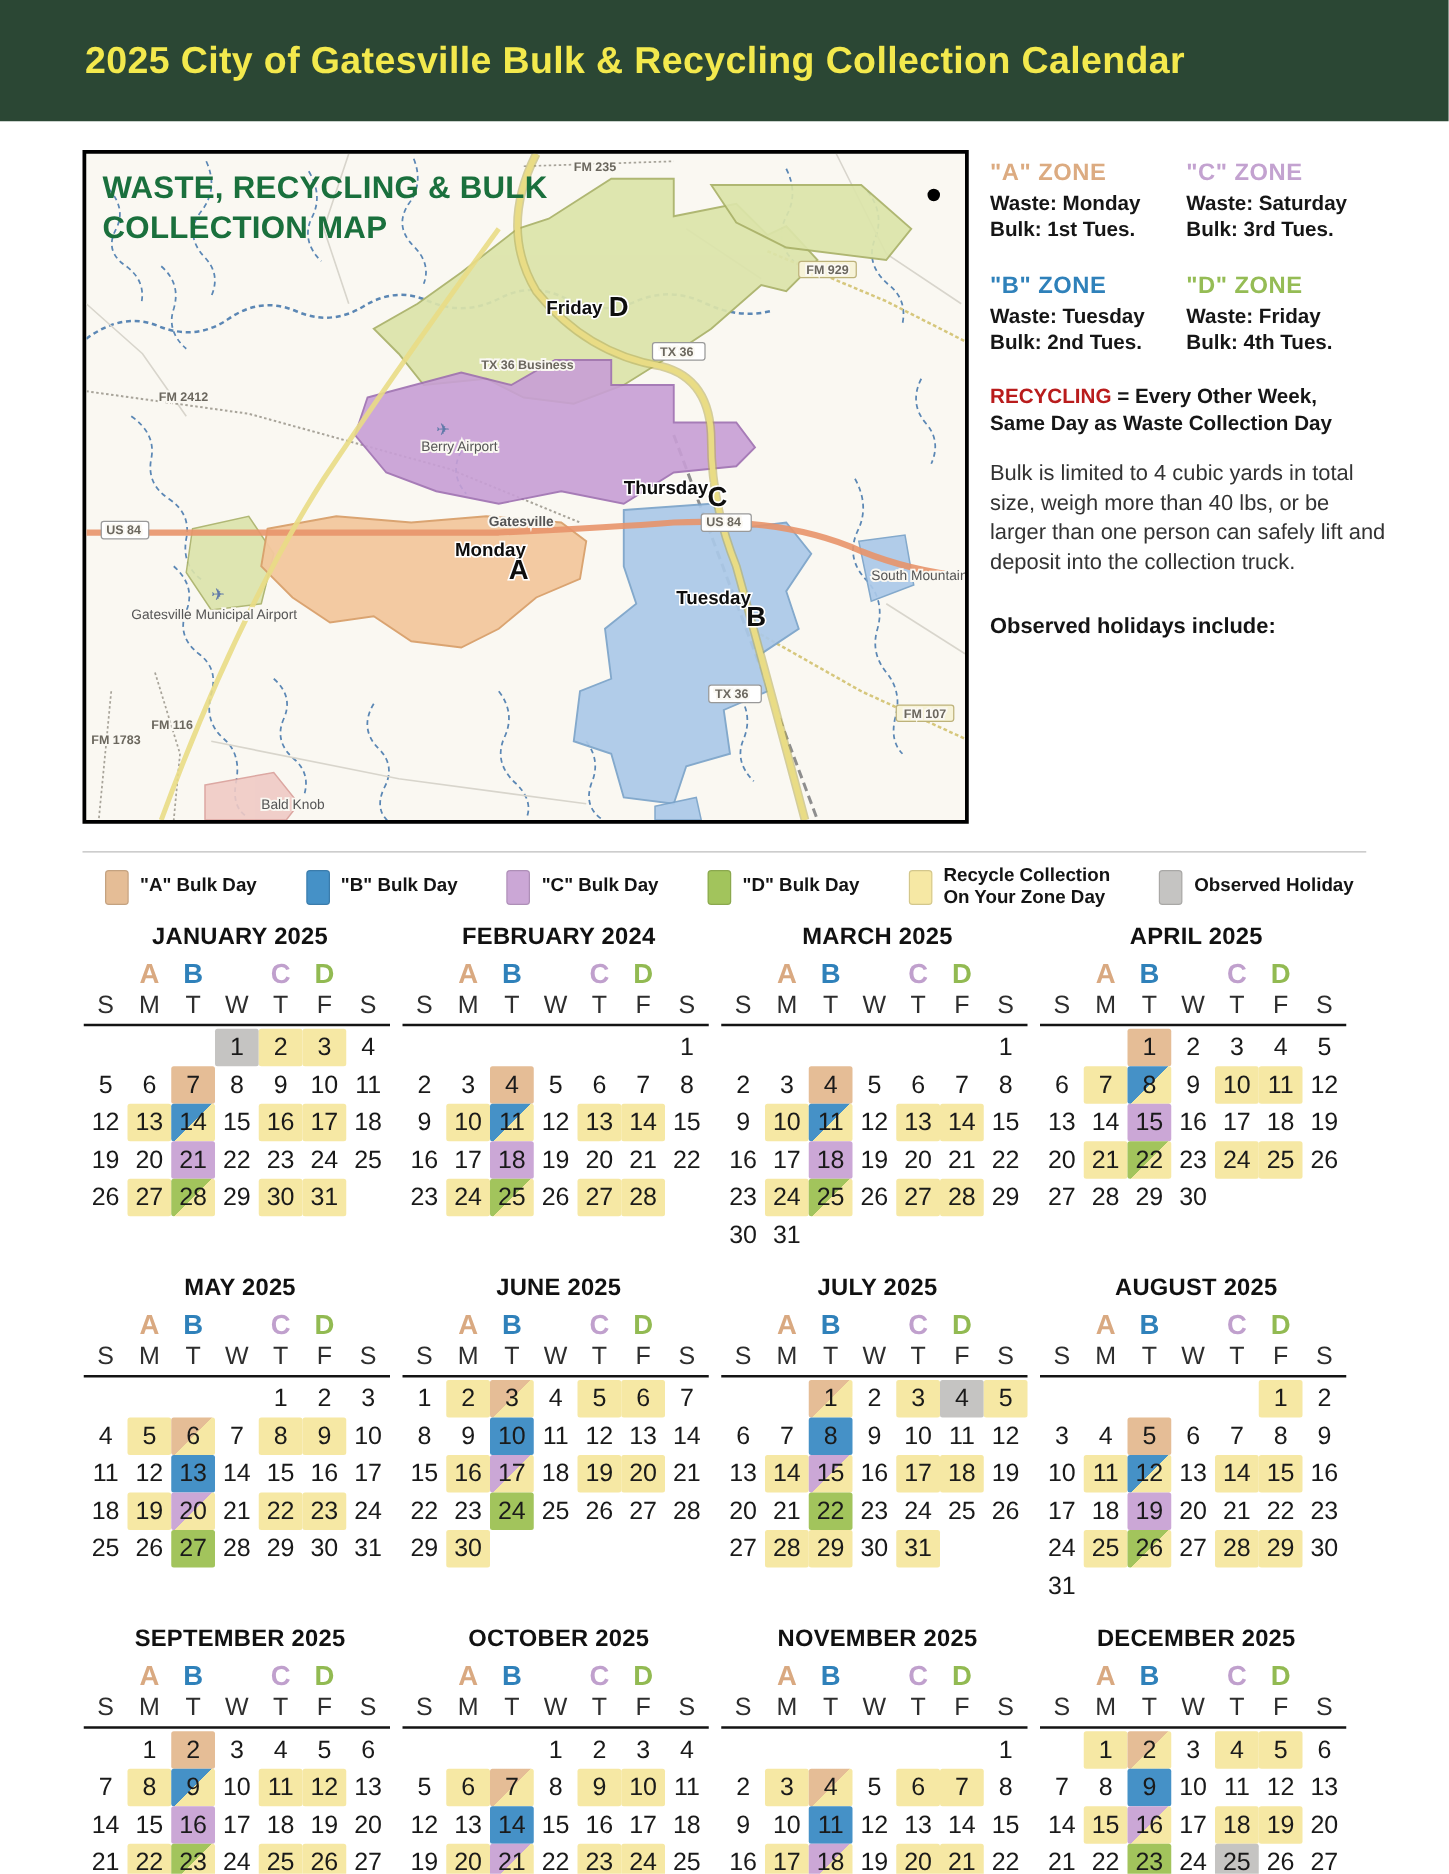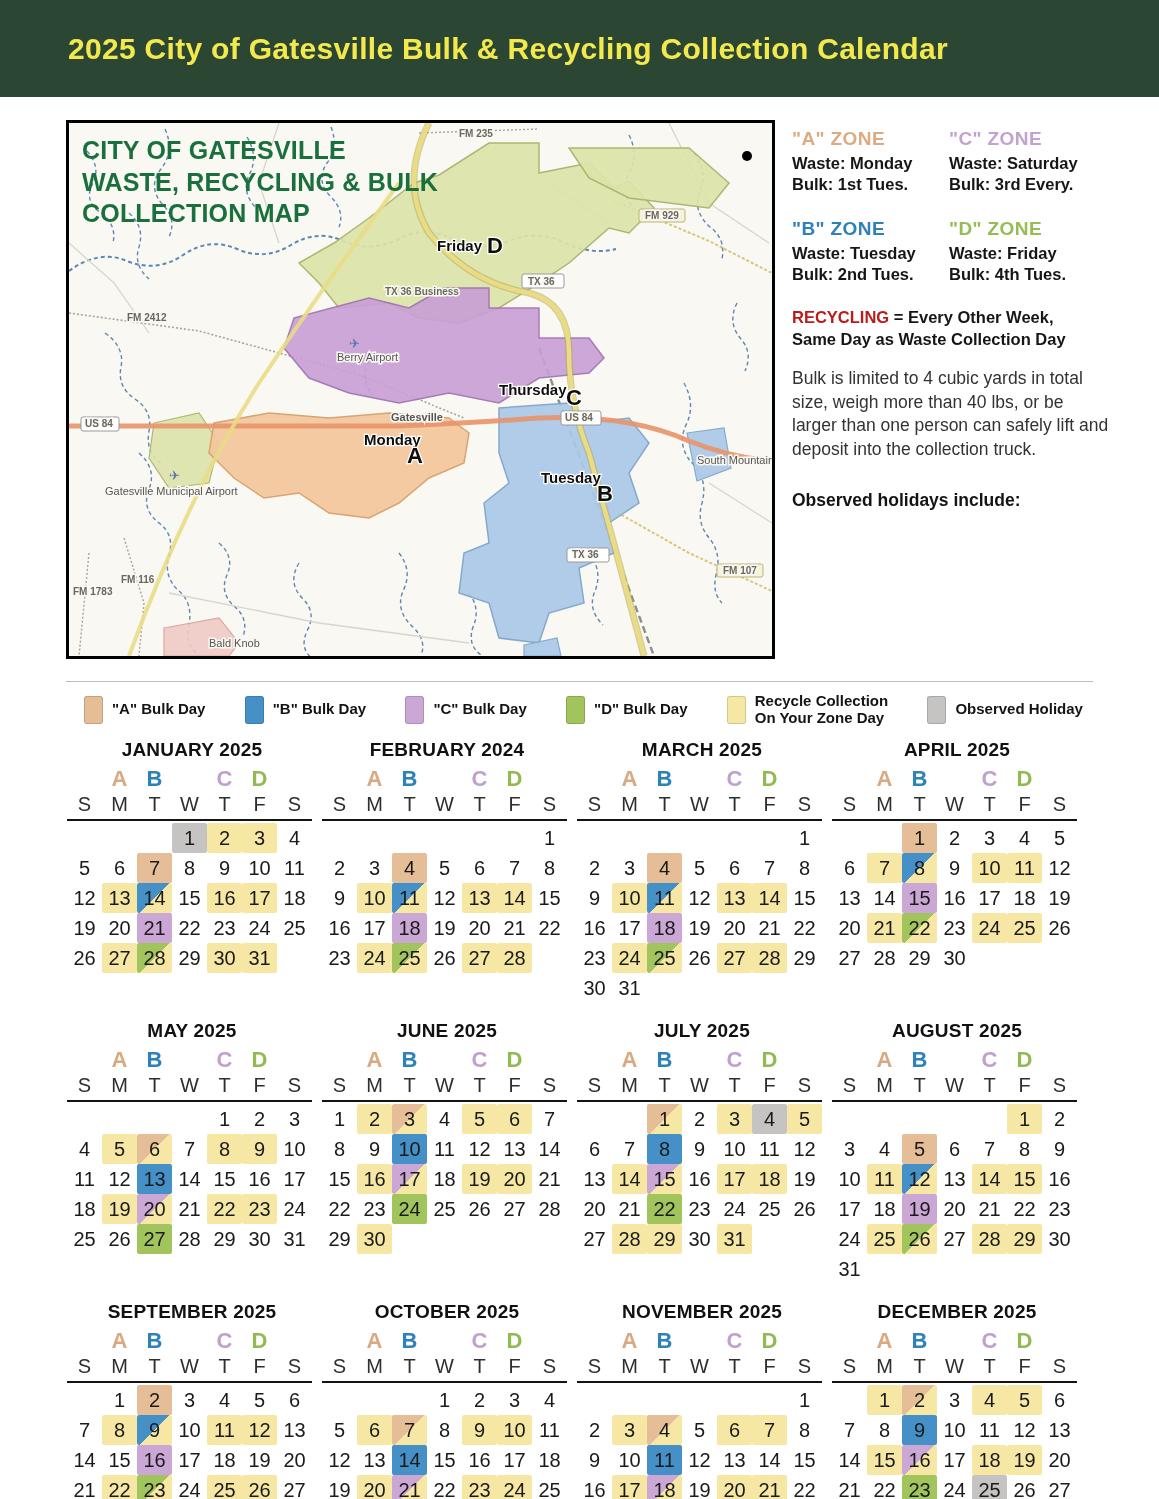--- a/index.html
+++ b/index.html
@@ -157,37 +157,36 @@
       <text class="zday" x="430" y="272">Thursday</text>
       <text class="zletter" x="497" y="282">C</text>
       <text class="zday" x="295" y="322">Monday</text>
       <text class="zletter" x="338" y="340">A</text>
       <text class="zday" x="472" y="360">Tuesday</text>
       <text class="zletter" x="528" y="378">B</text>
 
       <circle cx="678" cy="33" r="5" fill="#000"></circle>
     </svg>
     <div class="map-title">
-      <div>CITY OF GATESVILLE</div>
       <div>WASTE, RECYCLING &amp; BULK</div>
       <div>COLLECTION MAP</div>
     </div>
   </div>
 
   <aside class="info">
     <div class="zone-grid" id="zone-grid">
         <div class="zone">
           <h3 style="color: rgb(220, 171, 129);">"A" ZONE</h3>
           <p>Waste: Monday</p>
           <p>Bulk: 1st Tues.</p>
         </div>
         <div class="zone">
           <h3 style="color: rgb(195, 162, 208);">"C" ZONE</h3>
           <p>Waste: Saturday</p>
-          <p>Bulk: 3rd Every.</p>
+          <p>Bulk: 3rd Tues.</p>
         </div>
         <div class="zone">
           <h3 style="color: rgb(47, 129, 186);">"B" ZONE</h3>
           <p>Waste: Tuesday</p>
           <p>Bulk: 2nd Tues.</p>
         </div>
         <div class="zone">
           <h3 style="color: rgb(149, 188, 85);">"D" ZONE</h3>
           <p>Waste: Friday</p>
           <p>Bulk: 4th Tues.</p>

